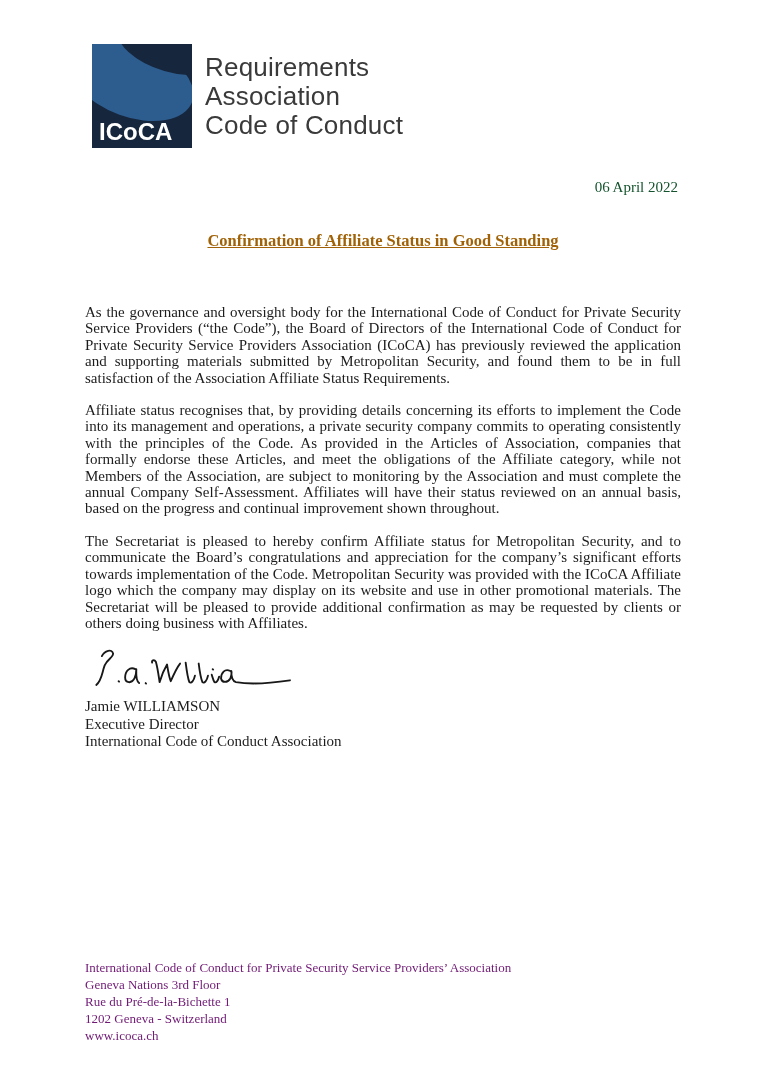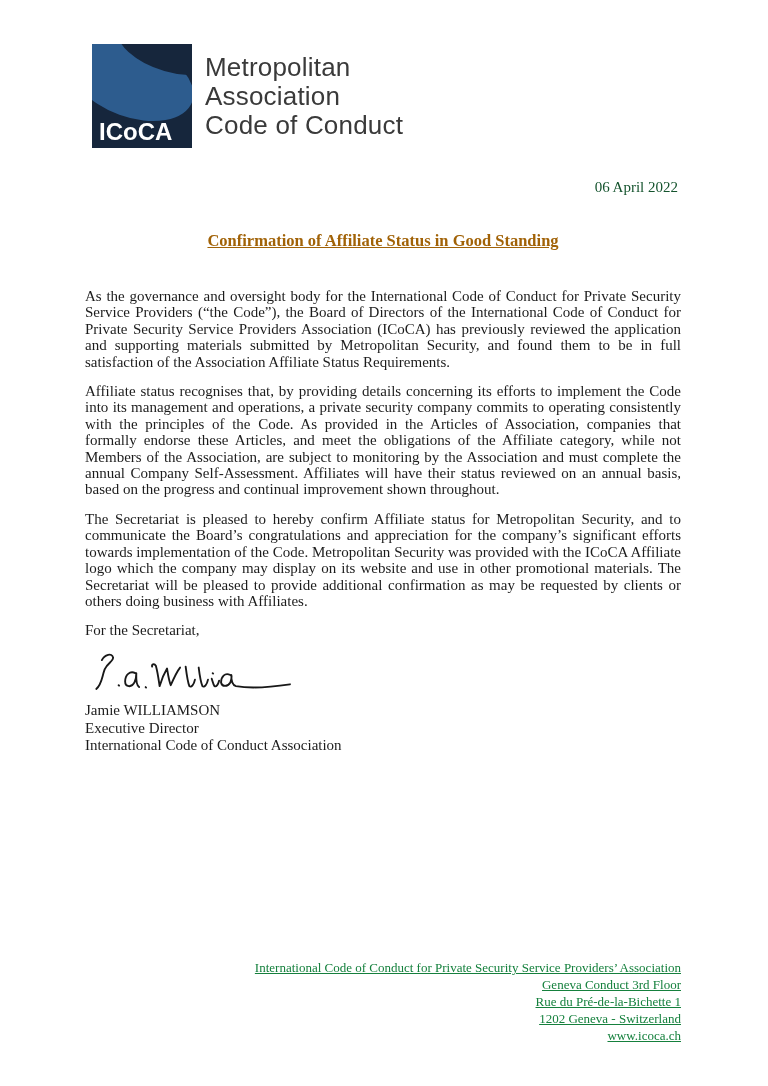--- a/index.html
+++ b/index.html
@@ -44,21 +44,21 @@
     font-size: 16.5px;
     font-weight: bold;
     text-decoration: underline;
     color: #a16207;
   }
   .letter-body {
     position: absolute;
     top: 288px; left: 85px; width: 596px;
   }
   .letter-body p {
-    margin: 0 0 13px 0;
+    margin: 16px 0 13px 0;
     font-size: 15px;
     line-height: 16.4px;
     text-align: justify;
   }
   .closing {
     margin-top: 7px;
     font-size: 15px;
   }
   .signature {
     margin-top: 9px;
@@ -66,25 +66,24 @@
     display: block;
   }
   .signer {
     margin-top: 0;
     font-size: 15px;
     line-height: 17.5px;
   }
   .footer {
     position: absolute;
     top: 959px; left: 85px; width: 596px;
-    text-align: right;
-    color: #15803d;
+    text-align: left;
+    color: #701a75;
     font-size: 13px;
     line-height: 17px;
-    text-decoration: underline;
   }
 </style>
 </head>
 <body>
 
 <div class="page">
 
   <div class="header">
     <svg class="logo-square" viewBox="0 0 100 104" aria-hidden="true">
       <defs>
@@ -93,36 +92,35 @@
           </clipPath>
       </defs>
       <g clip-path="url(#lg)">
         <rect x="0" y="0" width="100" height="104" fill="#16263c"></rect>
         <ellipse cx="40" cy="36" rx="64" ry="37" fill="#2d5c8e" transform="rotate(20 40 36)"></ellipse>
         <ellipse cx="80" cy="0" rx="56" ry="28" fill="#16263c" transform="rotate(16 80 0)"></ellipse>
         <text x="7" y="96" font-size="24" font-weight="bold" fill="#ffffff" font-family="Liberation Sans, sans-serif">ICoCA</text>
       </g>
     </svg>
     <div class="wordmark">
-      <div>Metropolitan</div>
+      <div>Requirements</div>
       <div>Association</div>
       <div>Code of Conduct</div>
     </div>
   </div>
 
   <div class="date-line">06 April 2022</div>
 
   <div class="letter-title">Confirmation of Affiliate Status in Good Standing</div>
 
   <div class="letter-body">
     <p>As the governance and oversight body for the International Code of Conduct for Private Security Service Providers (“the Code”), the Board of Directors of the International Code of Conduct for Private Security Service Providers Association (ICoCA) has previously reviewed the application and supporting materials submitted by Metropolitan Security, and found them to be in full satisfaction of the Association Affiliate Status Requirements.</p>
     <p>Affiliate status recognises that, by providing details concerning its efforts to implement the Code into its management and operations, a private security company commits to operating consistently with the principles of the Code. As provided in the Articles of Association, companies that formally endorse these Articles, and meet the obligations of the Affiliate category, while not Members of the Association, are subject to monitoring by the Association and must complete the annual Company Self-Assessment. Affiliates will have their status reviewed on an annual basis, based on the progress and continual improvement shown throughout.</p>
     <p>The Secretariat is pleased to hereby confirm Affiliate status for Metropolitan Security, and to communicate the Board’s congratulations and appreciation for the company’s significant efforts towards implementation of the Code. Metropolitan Security was provided with the ICoCA Affiliate logo which the company may display on its website and use in other promotional materials. The Secretariat will be pleased to provide additional confirmation as may be requested by clients or others doing business with Affiliates.</p>
 
-    <div class="closing">For the Secretariat,</div>
 
     <svg class="signature" width="215" height="54" viewBox="0 0 215 58" aria-hidden="true">
       <g fill="none" stroke="#181818" stroke-width="2" stroke-linecap="round" stroke-linejoin="round">
         <path d="M8,13 C11,7 19,5 20,10 C21,14 14,16 11,23 C8,31 8,39 2,44"></path>
         <path d="M26,40 L26.5,40.5"></path>
         <path d="M44,27 C38,24 33,29 33,36 C33,42 40,43 43,37 C45,33 45,29 45,27 C45,32 44,39 48,42"></path>
         <path d="M55,42 L55.5,42.5"></path>
         <path d="M62,20 C61,18 64,16 66,19 C68,26 69,34 70,41 C72,34 75,27 78,22 C79,28 80,35 82,40 C85,33 88,26 92,21"></path>
         <path d="M98,20 C99,28 100,36 102,41 C104,43 107,39 108,34"></path>
         <path d="M112,21 C113,29 114,36 116,41 C118,43 121,39 122,34"></path>
@@ -134,19 +132,19 @@
 
     <div class="signer">
       <div>Jamie WILLIAMSON</div>
       <div>Executive Director</div>
       <div>International Code of Conduct Association</div>
     </div>
   </div>
 
   <div class="footer">
     <div>International Code of Conduct for Private Security Service Providers’ Association</div>
-    <div>Geneva Conduct 3rd Floor</div>
+    <div>Geneva Nations 3rd Floor</div>
     <div>Rue du Pré-de-la-Bichette 1</div>
     <div>1202 Geneva - Switzerland</div>
     <div>www.icoca.ch</div>
   </div>
 
 </div>
 
 </body></html>

